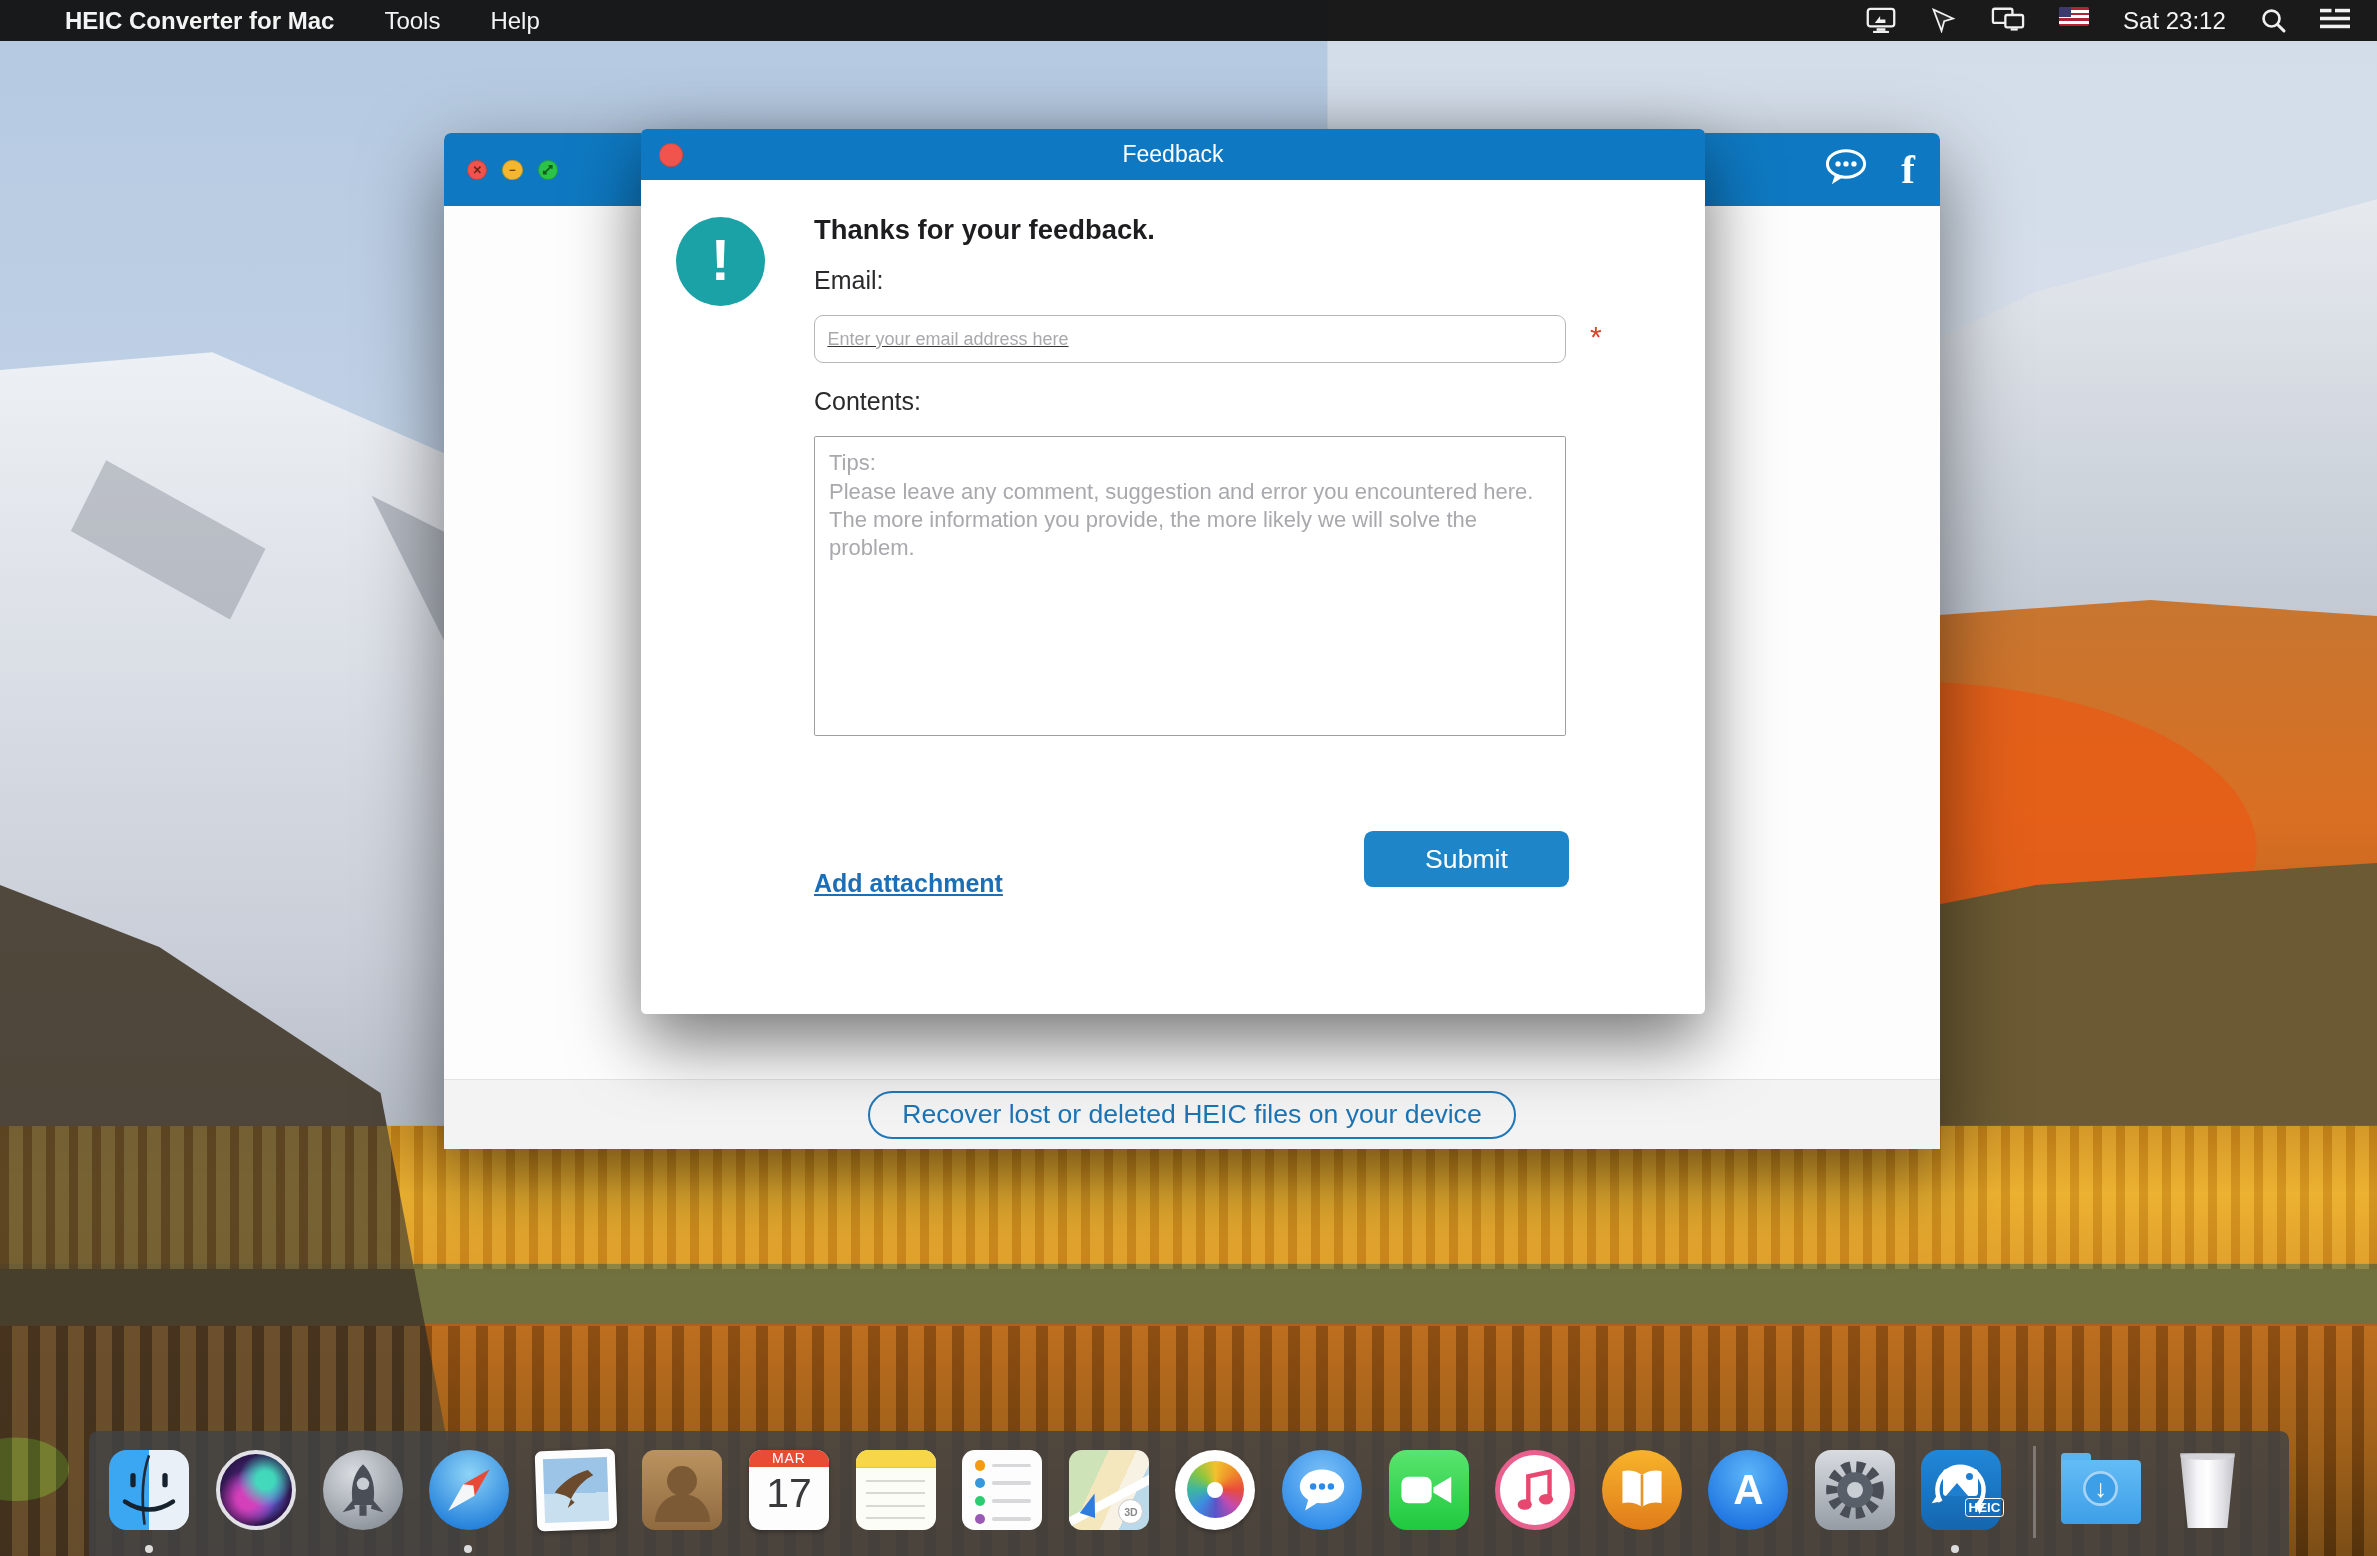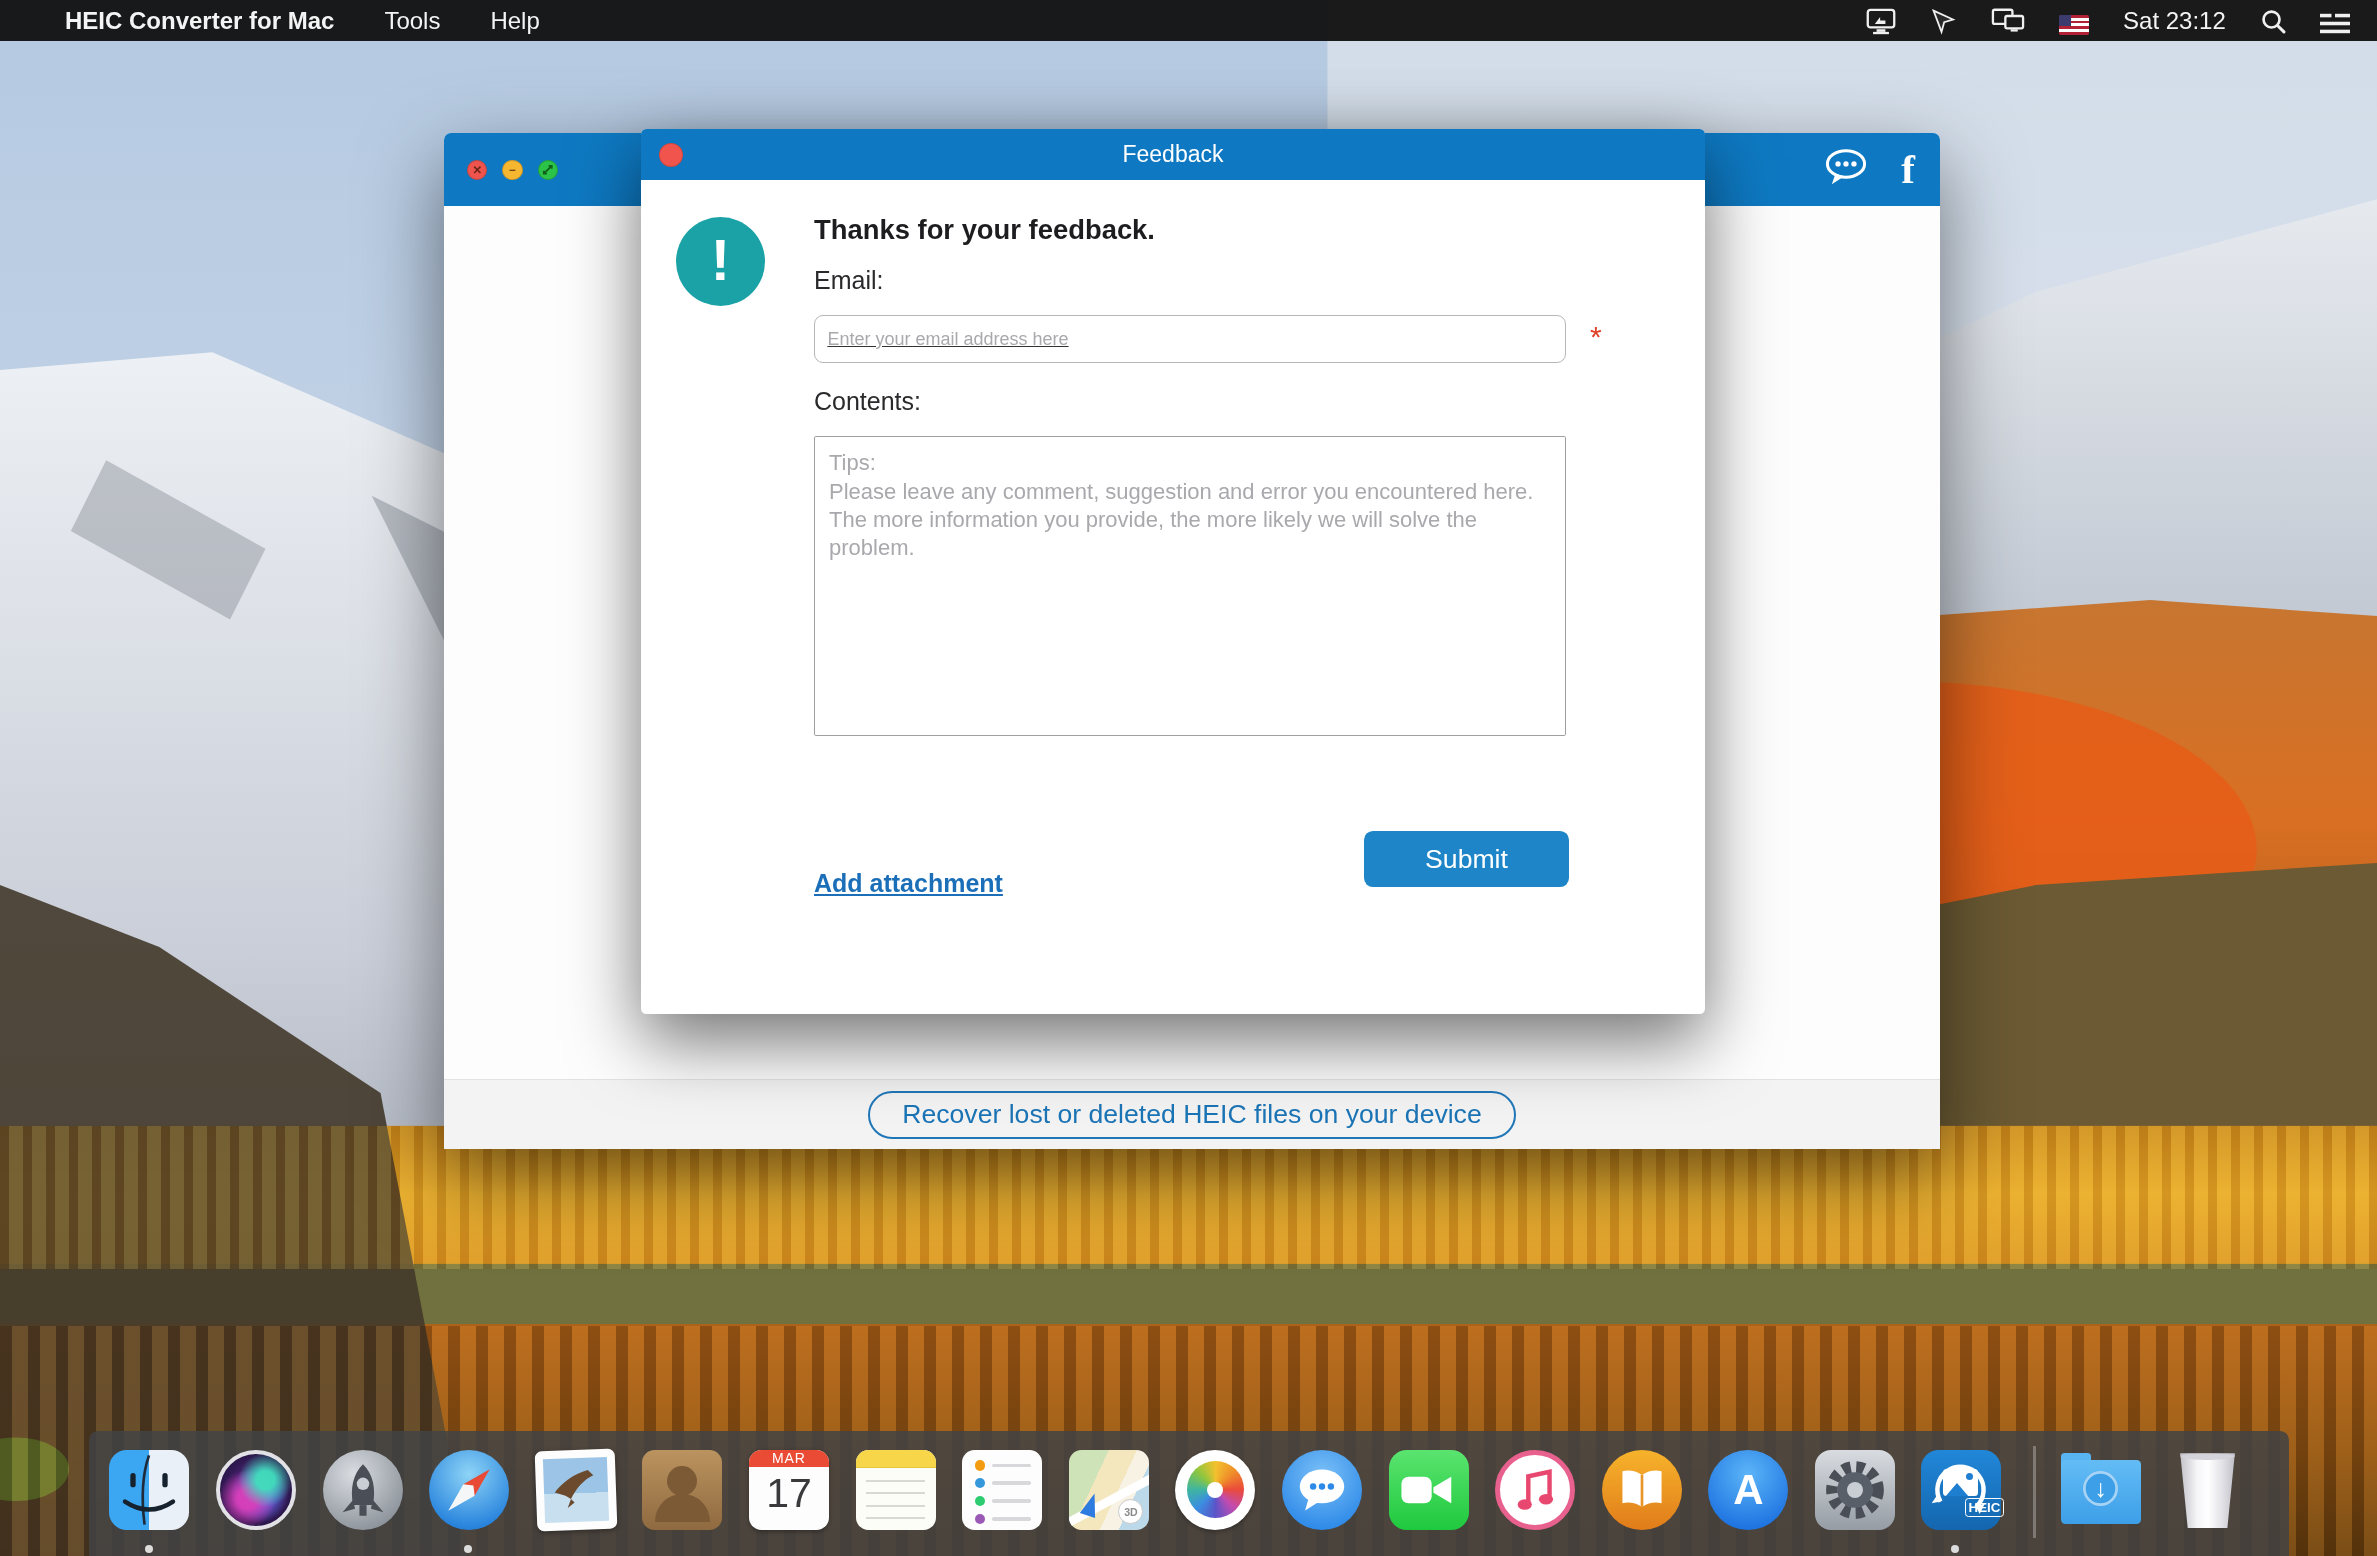--- a/index.html
+++ b/index.html
@@ -13,21 +13,21 @@
     background:repeating-linear-gradient(90deg,rgba(140,80,8,.28) 0 8.9px,rgba(255,214,90,.28) 8.9px 23px);opacity:.75;}
   .lake-tex{position:absolute;left:0;top:1326px;width:2377px;height:230px;
     background:repeating-linear-gradient(90deg,rgba(55,28,4,.35) 0 12.4px,rgba(255,170,60,.22) 12.4px 28px);opacity:.8;}
 
   
   .menubar{position:absolute;left:0;top:0;width:2377px;height:41px;background:rgba(18,18,18,.96);
     display:flex;align-items:center;color:#f4f4f4;font-size:24px;z-index:50;}
   .menubar .apple{margin-left:30px;font-size:26.6px;line-height:1;}
   .menubar .appname{font-weight:bold;margin-left:35px;}
   .menubar .menu{margin-left:50px;}
-  .mb-right{margin-left:auto;display:flex;align-items:flex-end;gap:34px;margin-right:26.6px;}
+  .mb-right{margin-left:auto;display:flex;align-items:flex-start;gap:34px;margin-right:26.6px;}
   .mb-right svg{display:block;}
   .flag{width:30px;height:19.5px;position:relative;overflow:hidden;border-radius:1.8px;
     background:repeating-linear-gradient(180deg,#b22234 0 2.8px,#fff 2.8px 5.7px);}
   .flag::before{content:"";position:absolute;left:0;top:0;width:12.4px;height:10.6px;background:#3c3b6e;}
   .mb-time{font-size:24px;}
 
   
   .main-window{position:absolute;left:444px;top:133px;width:1496px;height:1016px;border-radius:7px;
     background:#fdfdfd;box-shadow:0 30px 80px rgba(0,0,0,.5);z-index:10;}
   .main-titlebar{position:absolute;left:0;top:0;width:100%;height:73px;background:#0e79c2;border-radius:7px 7px 0 0;}

